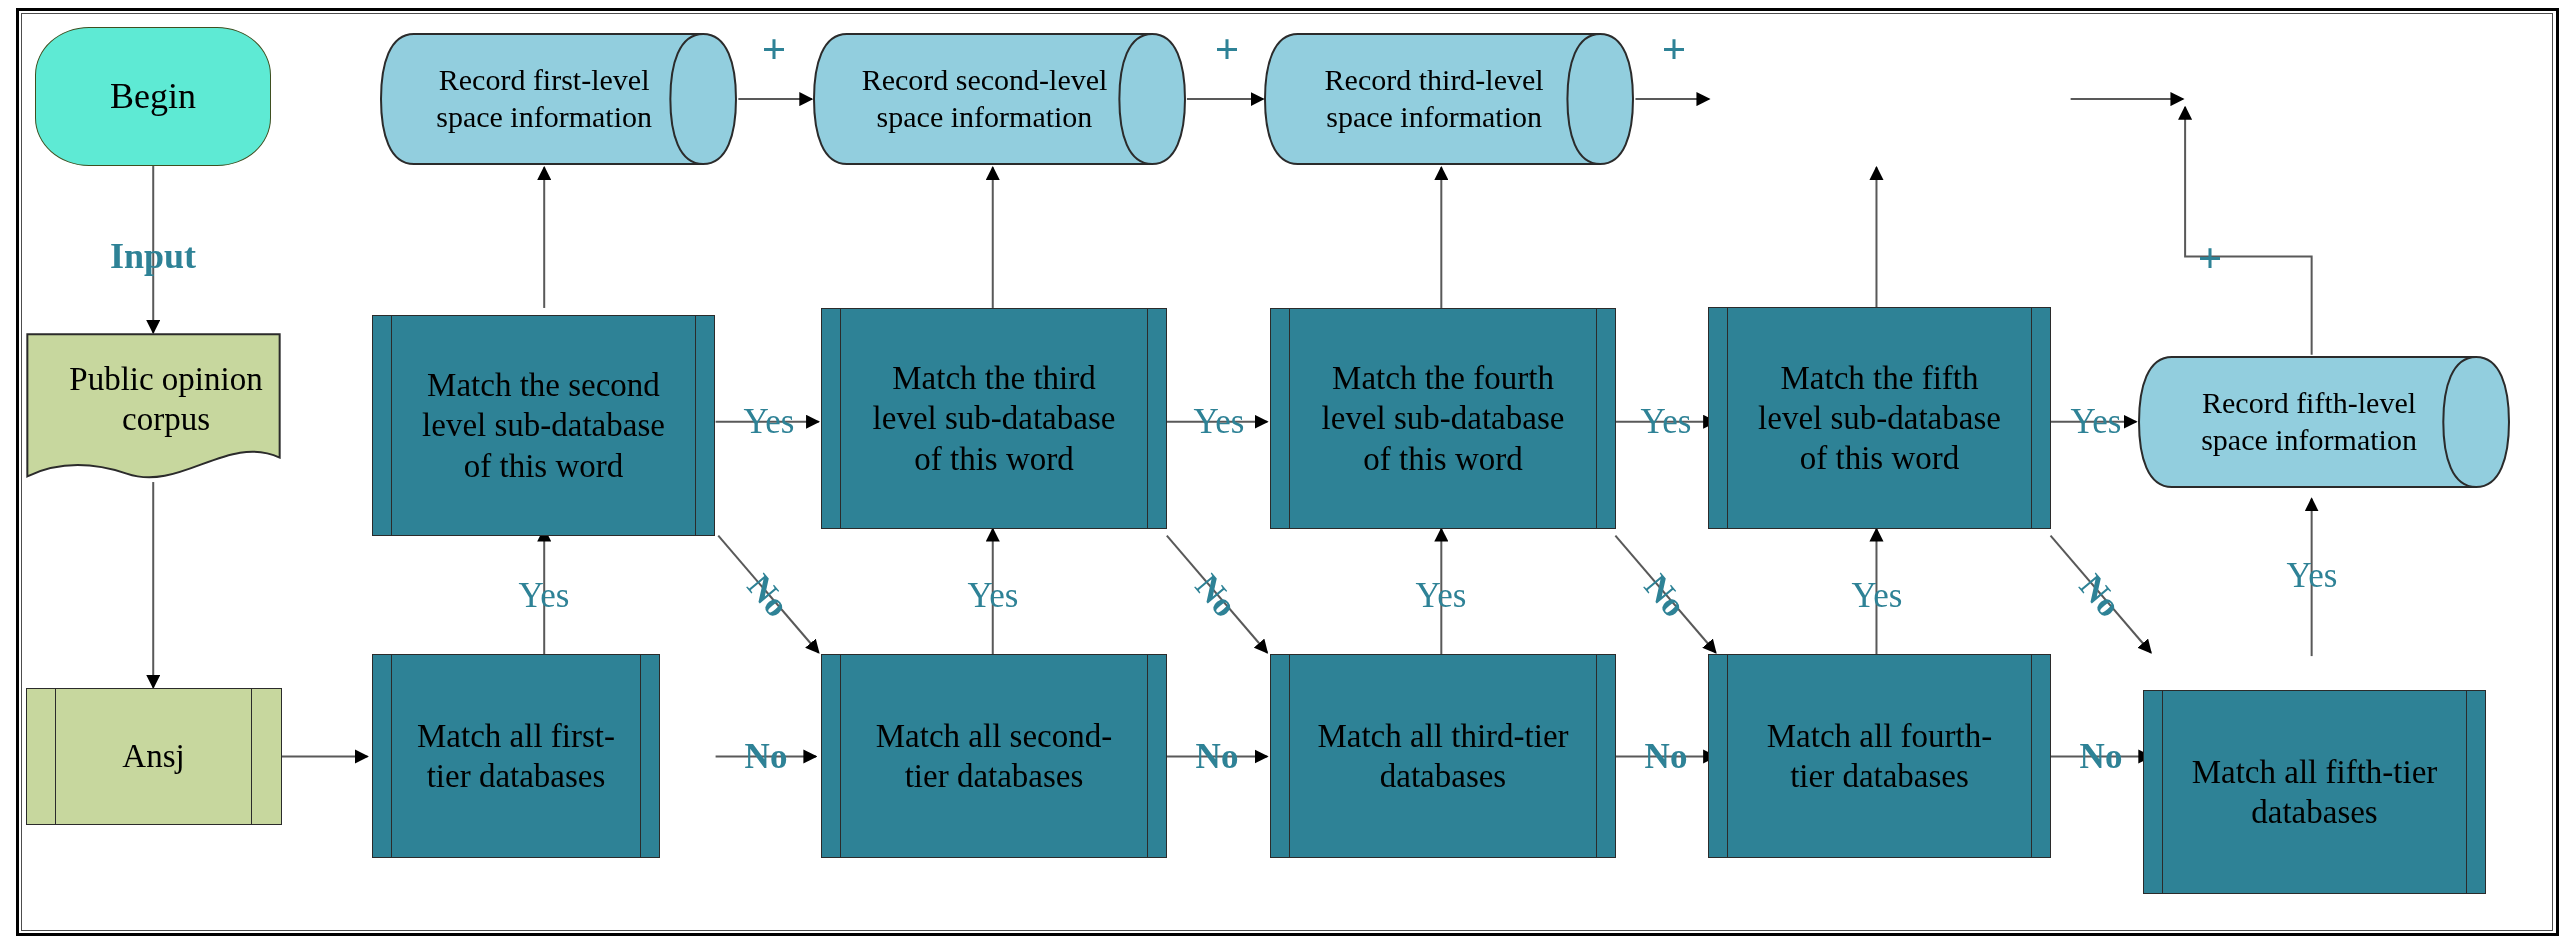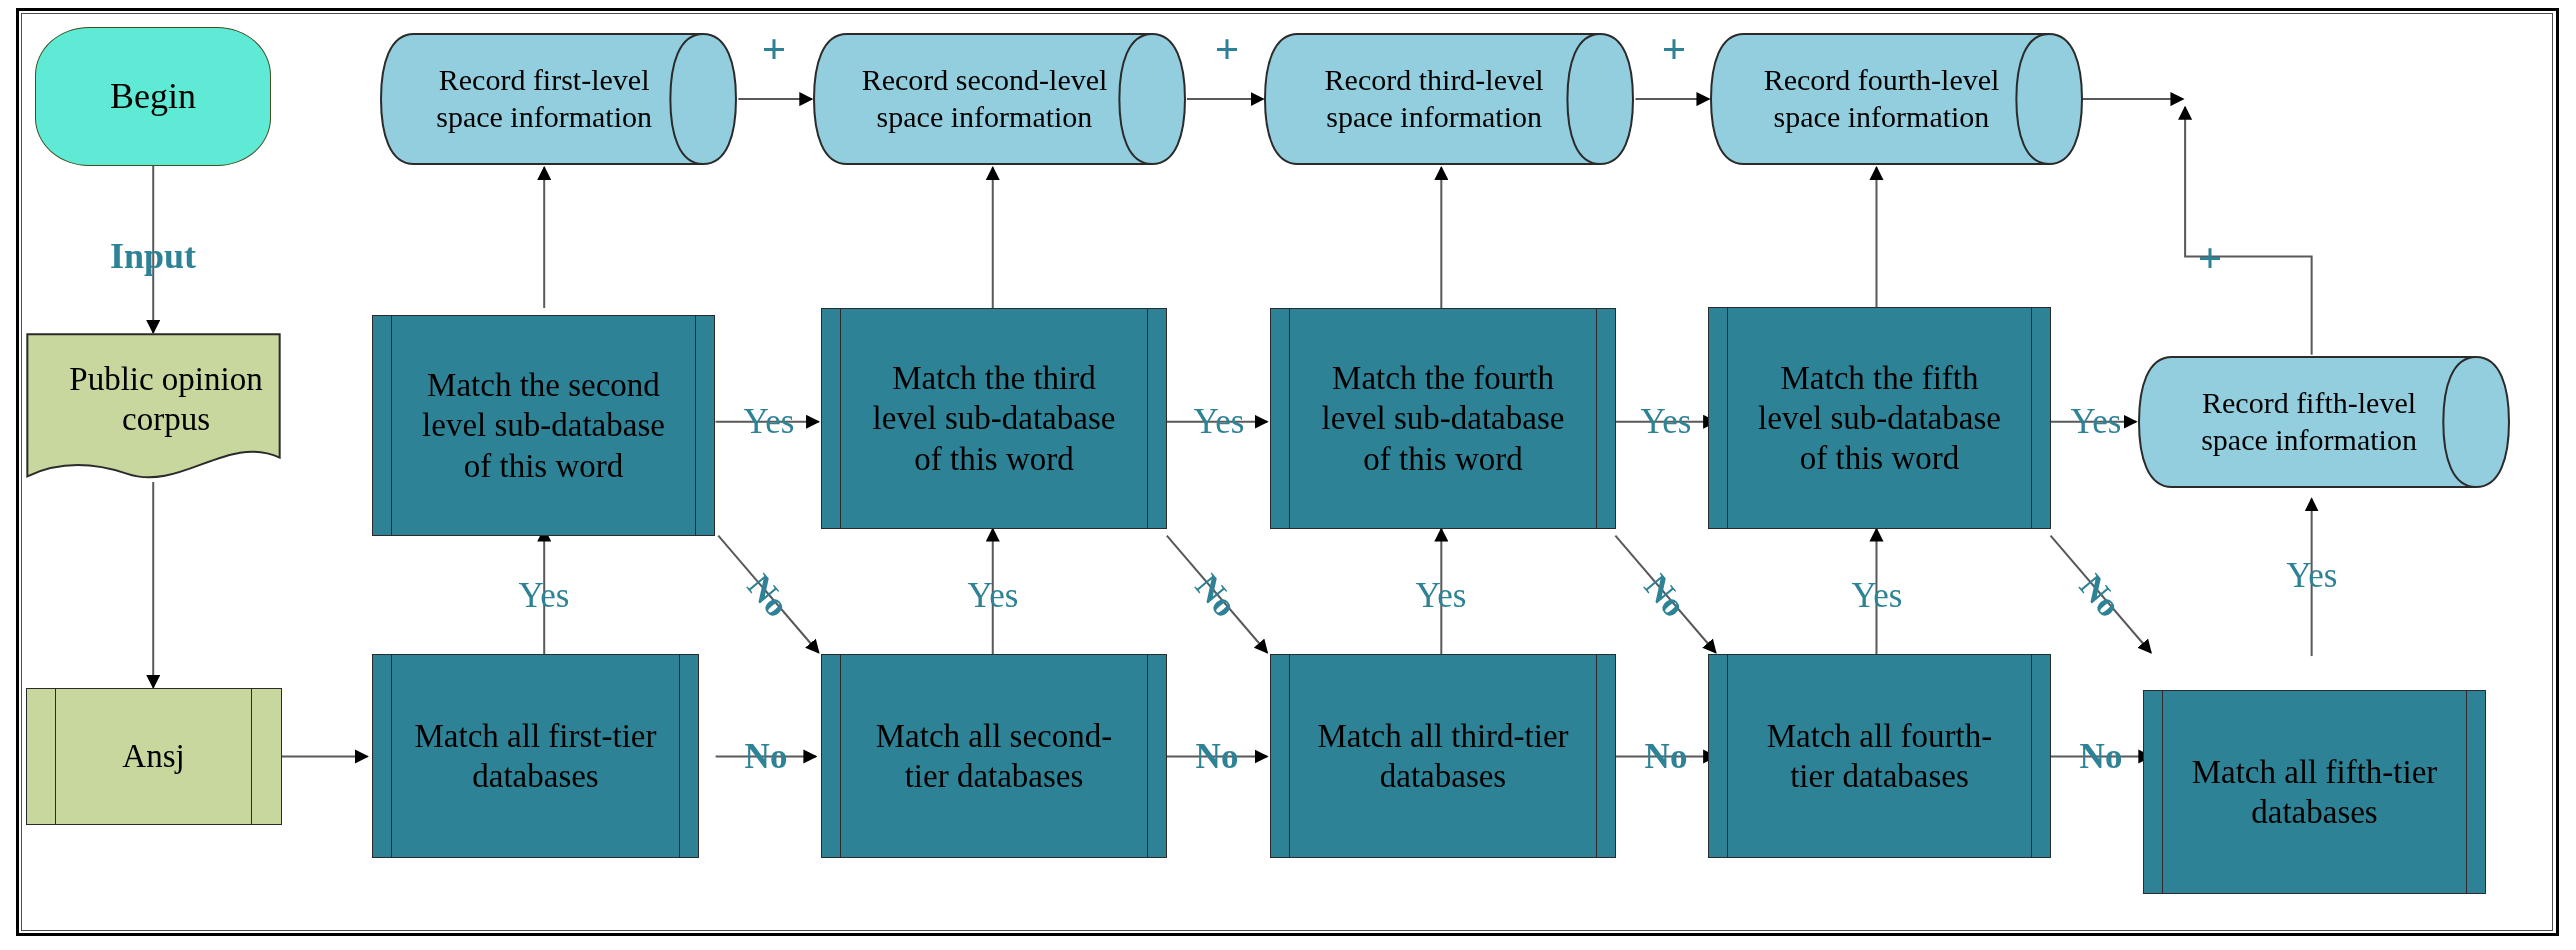--- a/index.html
+++ b/index.html
@@ -237,27 +237,20 @@
   </div>
 
   <div class="node cylinder" style="left:1263px; top:32px; width:372px; height:134px;">
     <svg class="cyl-svg" viewBox="0 0 556 200" preserveAspectRatio="none">
       <path d="M 52 3 L 504 3 C 540 3, 553 48, 553 100 C 553 152, 540 197, 504 197 L 52 197 C 16 197, 3 152, 3 100 C 3 48, 16 3, 52 3 Z" fill="#92CEDE" stroke="#2b2b2b" stroke-width="3"></path>
       <path d="M 504 3 C 468 3, 455 48, 455 100 C 455 152, 468 197, 504 197" fill="none" stroke="#2b2b2b" stroke-width="3"></path>
     </svg>
     <div class="cyl-label">Record third-level space information</div>
   </div>
 
-  <div class="node cylinder" style="left:1709px; top:32px; width:375px; height:134px;">
-    <svg class="cyl-svg" viewBox="0 0 560 200" preserveAspectRatio="none">
-      <path d="M 52 3 L 508 3 C 544 3, 557 48, 557 100 C 557 152, 544 197, 508 197 L 52 197 C 16 197, 3 152, 3 100 C 3 48, 16 3, 52 3 Z" fill="#92CEDE" stroke="#2b2b2b" stroke-width="3"></path>
-      <path d="M 508 3 C 472 3, 459 48, 459 100 C 459 152, 472 197, 508 197" fill="none" stroke="#2b2b2b" stroke-width="3"></path>
-    </svg>
-    <div class="cyl-label">Record fourth-level space information</div>
-  </div>
 
   <div class="node cylinder" style="left:2137px; top:355px; width:374px; height:134px;">
     <svg class="cyl-svg" viewBox="0 0 558 200" preserveAspectRatio="none">
       <path d="M 52 3 L 506 3 C 542 3, 555 48, 555 100 C 555 152, 542 197, 506 197 L 52 197 C 16 197, 3 152, 3 100 C 3 48, 16 3, 52 3 Z" fill="#92CEDE" stroke="#2b2b2b" stroke-width="3"></path>
       <path d="M 506 3 C 470 3, 457 48, 457 100 C 457 152, 470 197, 506 197" fill="none" stroke="#2b2b2b" stroke-width="3"></path>
     </svg>
     <div class="cyl-label">Record fifth-level space information</div>
   </div>
 
   <div class="node predef teal" style="left:372px; top:315px; width:343px; height:221px;">
@@ -281,21 +274,21 @@
     <div class="pp-label">Match the fourth level sub-database of this word</div>
   </div>
 
   <div class="node predef teal" style="left:1708px; top:307px; width:343px; height:222px;">
     <div class="pp-body"></div>
     <div class="pp-bar" style="left:19px;"></div>
     <div class="pp-bar" style="right:19px;"></div>
     <div class="pp-label">Match the fifth level sub-database of this word</div>
   </div>
 
-  <div class="node predef teal" style="left:372px; top:654px; width:327px; height:204px;">
+  <div class="node predef teal" style="left:372px; top:654px; width:288px; height:204px;">
     <div class="pp-body"></div>
     <div class="pp-bar" style="left:19px;"></div>
     <div class="pp-bar" style="right:19px;"></div>
     <div class="pp-label">Match all first-tier databases</div>
   </div>
 
   <div class="node predef teal" style="left:821px; top:654px; width:346px; height:204px;">
     <div class="pp-body"></div>
     <div class="pp-bar" style="left:19px;"></div>
     <div class="pp-bar" style="right:19px;"></div>

